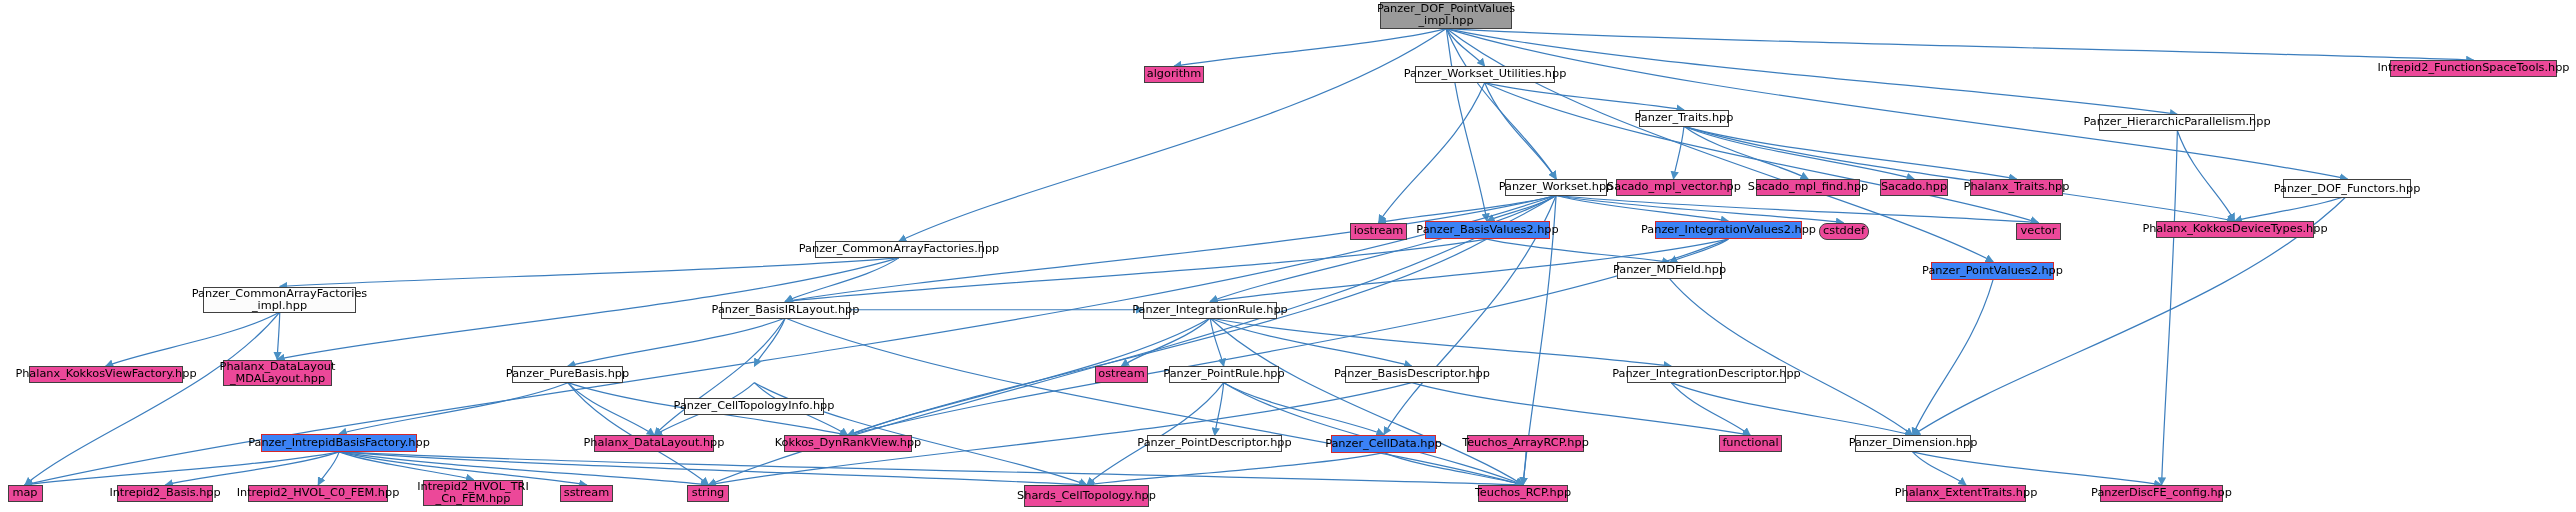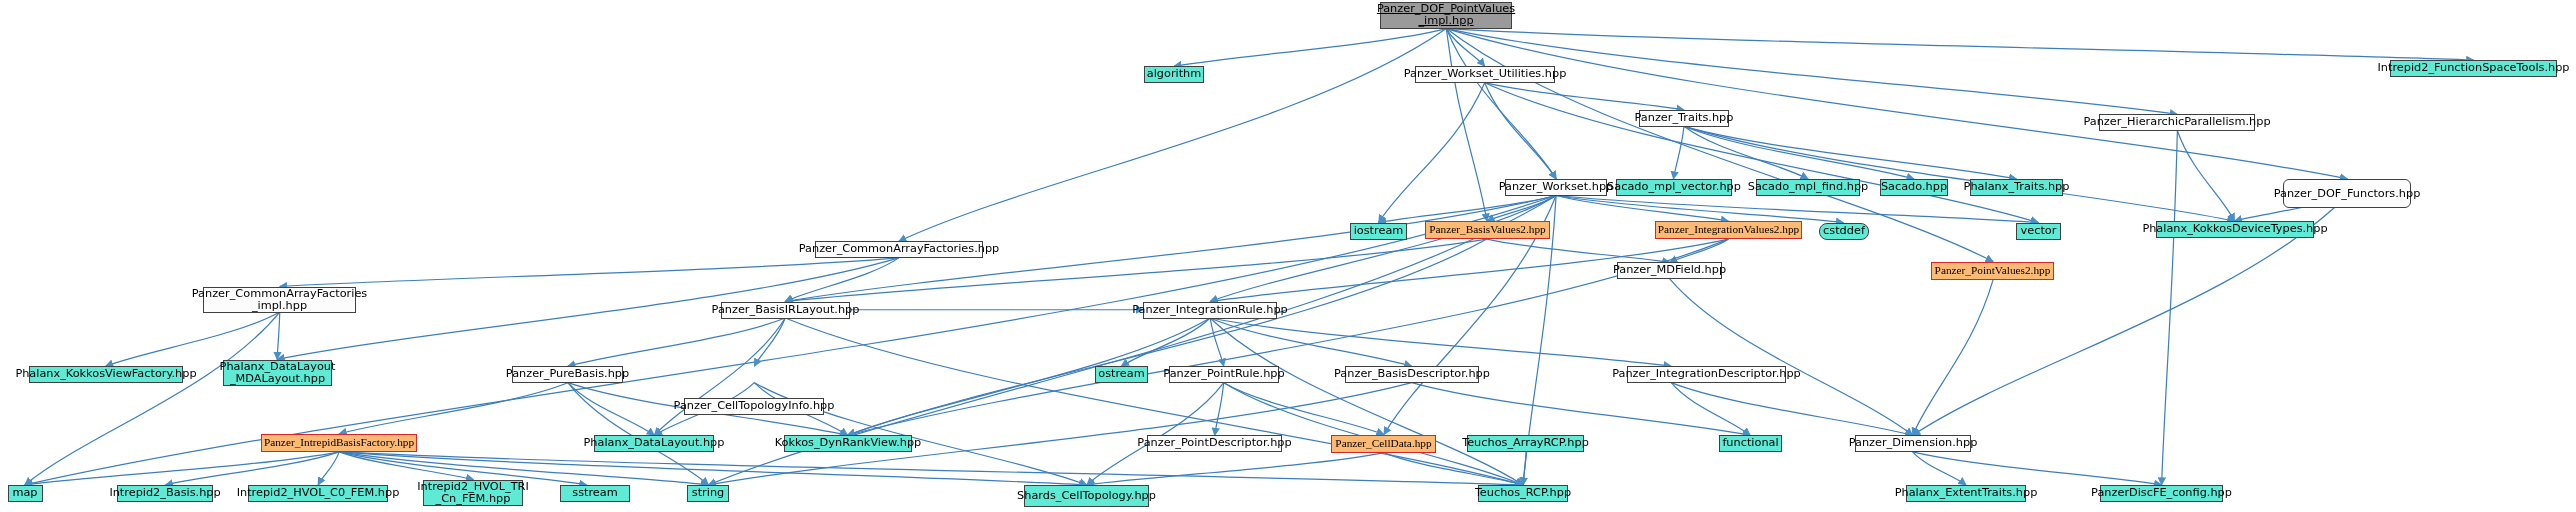--- a/index.html
+++ b/index.html
@@ -16,27 +16,27 @@
     position:absolute;
     box-sizing:border-box;
     display:flex;
     align-items:center;
     justify-content:center;
     text-align:center;
     font-size:11.3px;
     line-height:1.05;
     color:#000000;
     border:0.8px solid #404040;
-    background:#5eead4;
+    background:#ec4899;
     white-space:pre-line;
     padding:0 3px;
     z-index:5;
   }
-  .node.root{background:#9a9a9a;border:0.8px solid #404040;text-decoration:underline;}
-  .node.red{background:#fdba74;border:0.8px solid #d62728;font-family:Liberation Serif, serif;}
+  .node.root{background:#9a9a9a;border:0.8px solid #404040;}
+  .node.red{background:#3b82f6;border:0.8px solid #d62728;}
   .node.plain{background:#fcfcfc;border:0.8px solid #404040;}
 </style>
 </head>
 <body>
 
 <div id="canvas">
   <svg id="edges" viewBox="0 0 3425 681" preserveAspectRatio="none">
     <defs>
       <marker id="ah" viewBox="0 0 10 10" refX="9" refY="5" markerWidth="7" markerHeight="7" orient="auto-start-reverse">
         <path d="M 0 0 L 10 5 L 0 10 z" fill="#4a90c4"></path>
@@ -137,21 +137,21 @@
       <div class="node " style="left: 1144px; top: 66px; width: 60px; height: 16.5px;">algorithm</div>
       <div class="node plain" style="left: 1415px; top: 66px; width: 140px; height: 16.5px;">Panzer_Workset_Utilities.hpp</div>
       <div class="node " style="left: 2390px; top: 60px; width: 167px; height: 16.5px; text-align: center;">Intrepid2_FunctionSpaceTools.hpp</div>
       <div class="node plain" style="left: 1639px; top: 110px; width: 90px; height: 16.5px;">Panzer_Traits.hpp</div>
       <div class="node plain" style="left: 2099px; top: 114px; width: 156px; height: 16.5px;">Panzer_HierarchicParallelism.hpp</div>
       <div class="node plain" style="left: 1505px; top: 179px; width: 102px; height: 16.5px;">Panzer_Workset.hpp</div>
       <div class="node " style="left: 1616px; top: 179px; width: 116px; height: 16.5px;">Sacado_mpl_vector.hpp</div>
       <div class="node " style="left: 1756px; top: 179px; width: 104px; height: 16.5px;">Sacado_mpl_find.hpp</div>
       <div class="node " style="left: 1880px; top: 179px; width: 68px; height: 16.5px;">Sacado.hpp</div>
       <div class="node " style="left: 1970px; top: 179px; width: 93px; height: 16.5px;">Phalanx_Traits.hpp</div>
-      <div class="node plain" style="left: 2283px; top: 179px; width: 128px; height: 29px; border-radius: 6px;">Panzer_DOF_Functors.hpp</div>
+      <div class="node plain" style="left: 2283px; top: 179px; width: 128px; height: 19px;">Panzer_DOF_Functors.hpp</div>
       <div class="node " style="left: 1350px; top: 223px; width: 57px; height: 16.5px;">iostream</div>
       <div class="node red" style="left: 1425px; top: 221px; width: 125px; height: 18px;">Panzer_BasisValues2.hpp</div>
       <div class="node red" style="left: 1655px; top: 221px; width: 147px; height: 18px;">Panzer_IntegrationValues2.hpp</div>
       <div class="node " style="left: 1819px; top: 223px; width: 50px; height: 16.5px; border-radius: 8px;">cstddef</div>
       <div class="node " style="left: 2016px; top: 223px; width: 45px; height: 16.5px;">vector</div>
       <div class="node " style="left: 2156px; top: 221px; width: 158px; height: 16.5px;">Phalanx_KokkosDeviceTypes.hpp</div>
       <div class="node plain" style="left: 815px; top: 241px; width: 168px; height: 16.5px;">Panzer_CommonArrayFactories.hpp</div>
       <div class="node plain" style="left: 1617px; top: 262px; width: 105px; height: 16.5px;">Panzer_MDField.hpp</div>
       <div class="node red" style="left: 1931px; top: 262px; width: 123px; height: 18px;">Panzer_PointValues2.hpp</div>
       <div class="node plain" style="left: 203px; top: 287px; width: 153px; height: 25.6px;">Panzer_CommonArrayFactories
@@ -173,21 +173,21 @@
       <div class="node plain" style="left: 1147px; top: 435px; width: 135px; height: 16.5px;">Panzer_PointDescriptor.hpp</div>
       <div class="node red" style="left: 1331px; top: 435px; width: 105px; height: 18px;">Panzer_CellData.hpp</div>
       <div class="node " style="left: 1467px; top: 435px; width: 117px; height: 16.5px;">Teuchos_ArrayRCP.hpp</div>
       <div class="node " style="left: 1719px; top: 435px; width: 63px; height: 16.5px;">functional</div>
       <div class="node plain" style="left: 1855px; top: 435px; width: 116px; height: 16.5px;">Panzer_Dimension.hpp</div>
       <div class="node " style="left: 7.5px; top: 485px; width: 35px; height: 16.5px;">map</div>
       <div class="node " style="left: 117px; top: 485px; width: 96px; height: 16.5px;">Intrepid2_Basis.hpp</div>
       <div class="node " style="left: 248px; top: 485px; width: 140px; height: 16.5px;">Intrepid2_HVOL_C0_FEM.hpp</div>
       <div class="node " style="left: 423px; top: 480px; width: 100px; height: 25.6px;">Intrepid2_HVOL_TRI
 _Cn_FEM.hpp</div>
-      <div class="node " style="left: 560px; top: 485px; width: 70px; height: 16.5px;">sstream</div>
+      <div class="node " style="left: 560px; top: 485px; width: 53px; height: 16.5px;">sstream</div>
       <div class="node " style="left: 687px; top: 485px; width: 42px; height: 16.5px;">string</div>
       <div class="node " style="left: 1024px; top: 485px; width: 125px; height: 22px;">Shards_CellTopology.hpp</div>
       <div class="node " style="left: 1478px; top: 485px; width: 90px; height: 16.5px;">Teuchos_RCP.hpp</div>
       <div class="node " style="left: 1906px; top: 485px; width: 120px; height: 16.5px;">Phalanx_ExtentTraits.hpp</div>
       <div class="node " style="left: 2100px; top: 485px; width: 123px; height: 16.5px;">PanzerDiscFE_config.hpp</div>
     </div>
 </div>
 
 
 </body></html>

